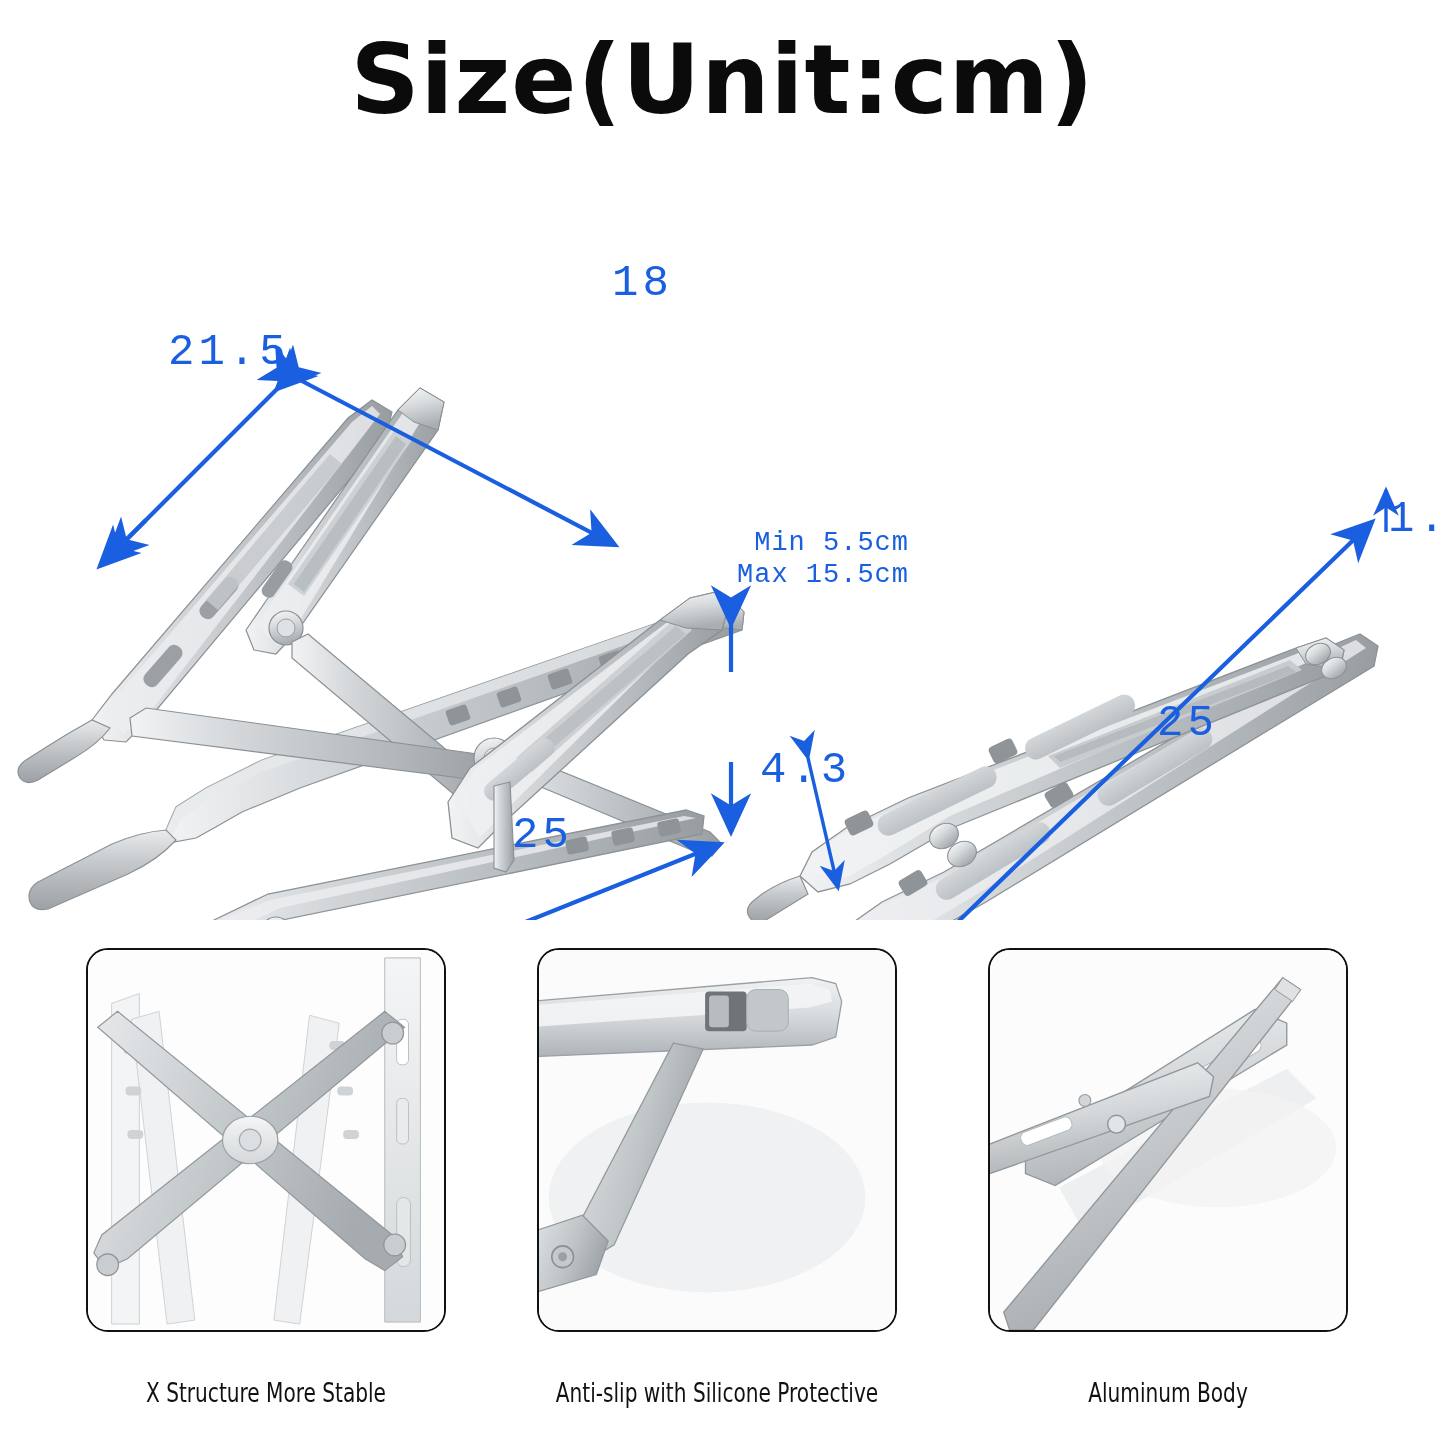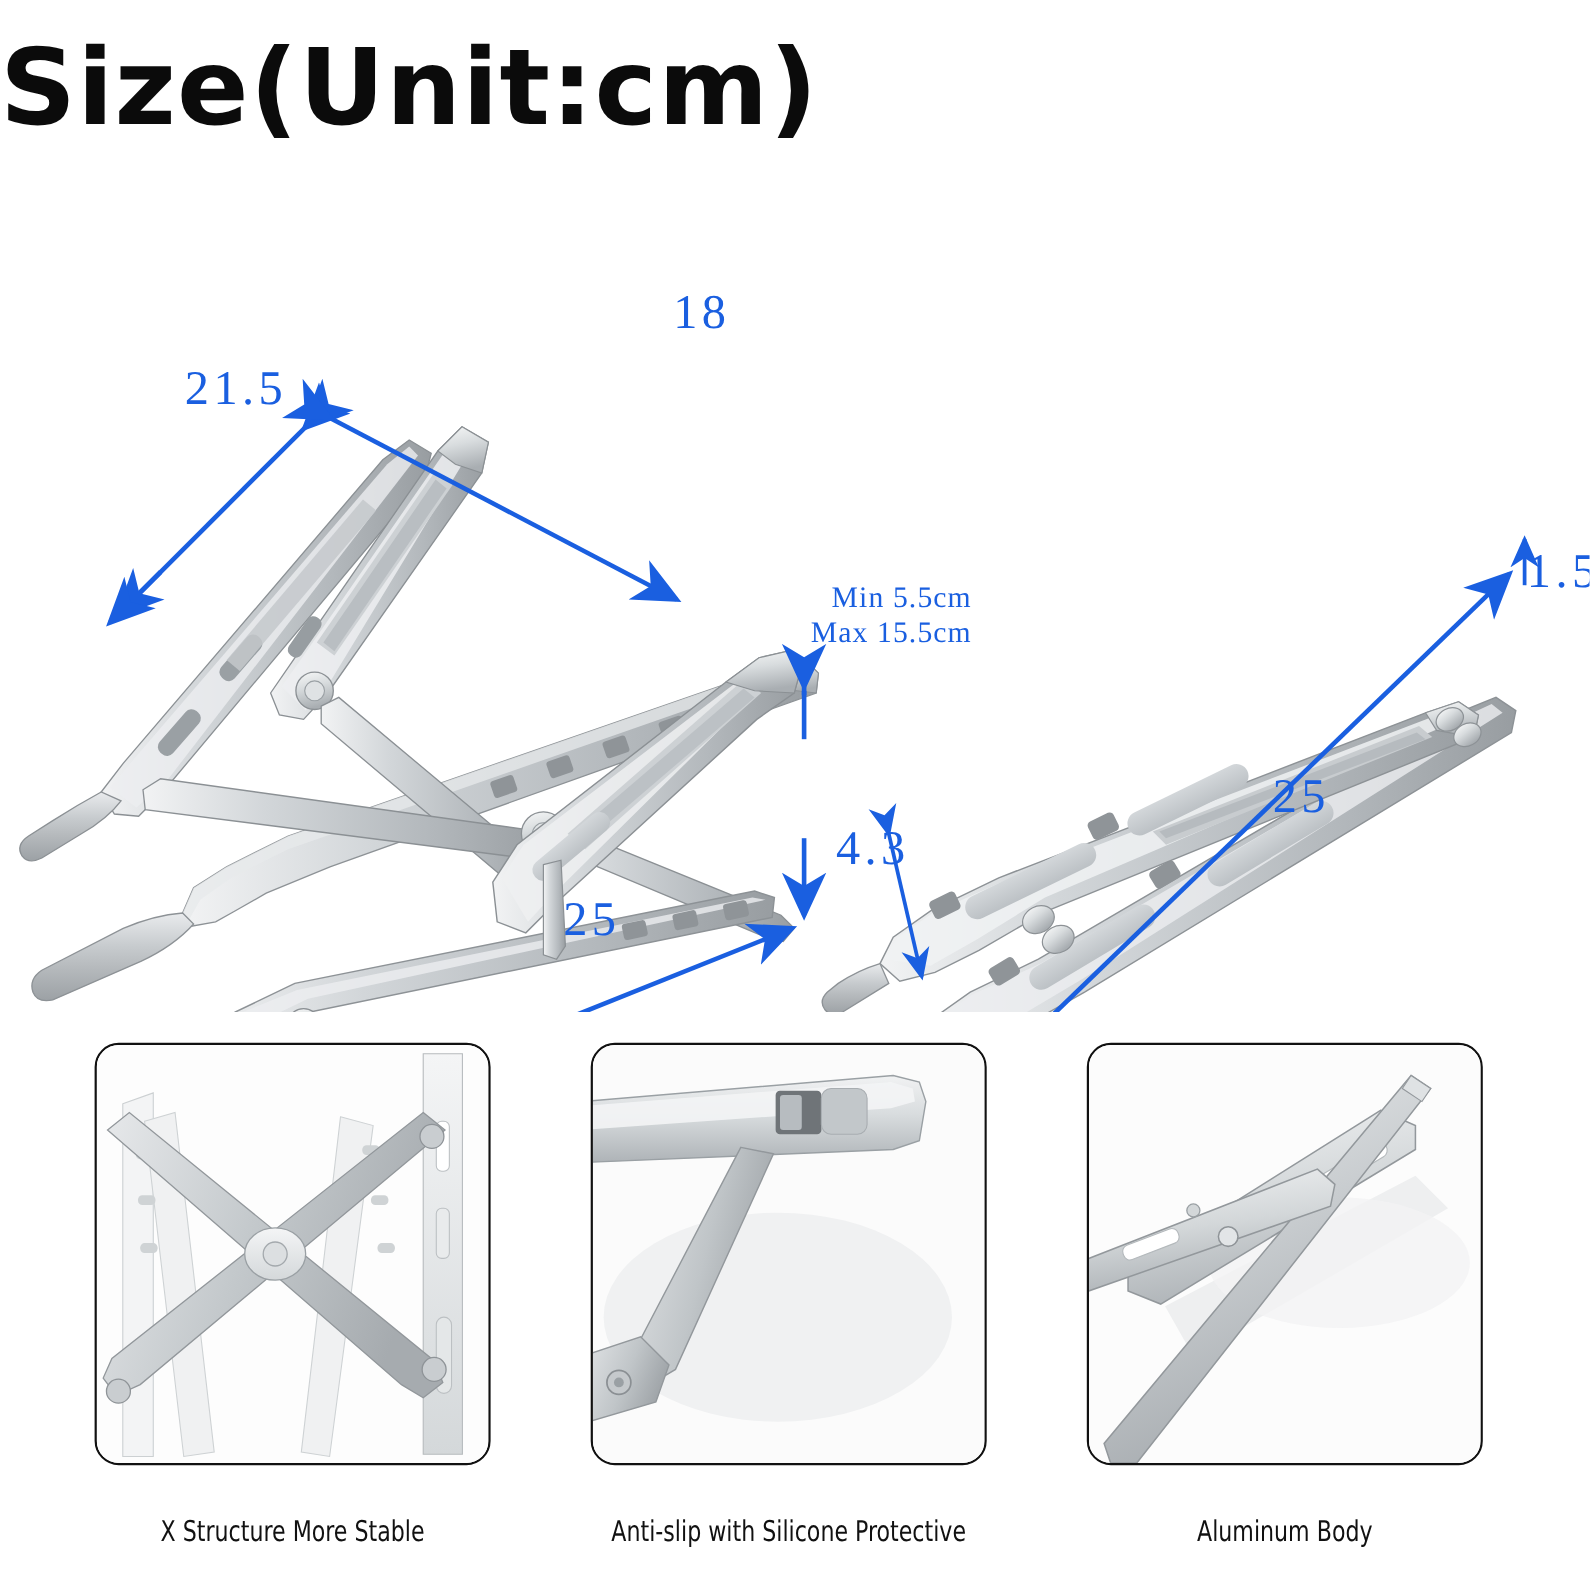--- a/index.html
+++ b/index.html
@@ -14,20 +14,21 @@
     font-family: "Liberation Sans", sans-serif;
     overflow: hidden;
   }
 
   
   #title {
     position: absolute;
     top: 28px;
     left: 0;
     width: 1445px;
+    text-align: center;
     font-family: "DejaVu Sans", sans-serif;
     font-size: 96px;
     font-weight: 700;
     letter-spacing: 1px;
     color: #0b0b0b;
     line-height: 1.1;
     white-space: nowrap;
   }
 
   
@@ -37,21 +38,21 @@
     left: 0;
     width: 1445px;
     height: 760px;
   }
   #hero svg { display:block; }
 
   
   .dim {
     position: absolute;
     color: #1a5fe0;
-    font-family: Liberation Serif, serif;
+    font-family: Liberation Mono, monospace;
     font-weight: 500;
     white-space: nowrap;
     line-height: 1.18;
   }
   .dim.big { font-size: 44px; letter-spacing: 4px; }
   .dim.small { font-size: 27px; letter-spacing: 1px; }
 
   #lbl-215 { left: 168px; top: 327px; }
   #lbl-18  { left: 612px; top: 258px; }
   #lbl-25a { left: 512px; top: 810px; }

